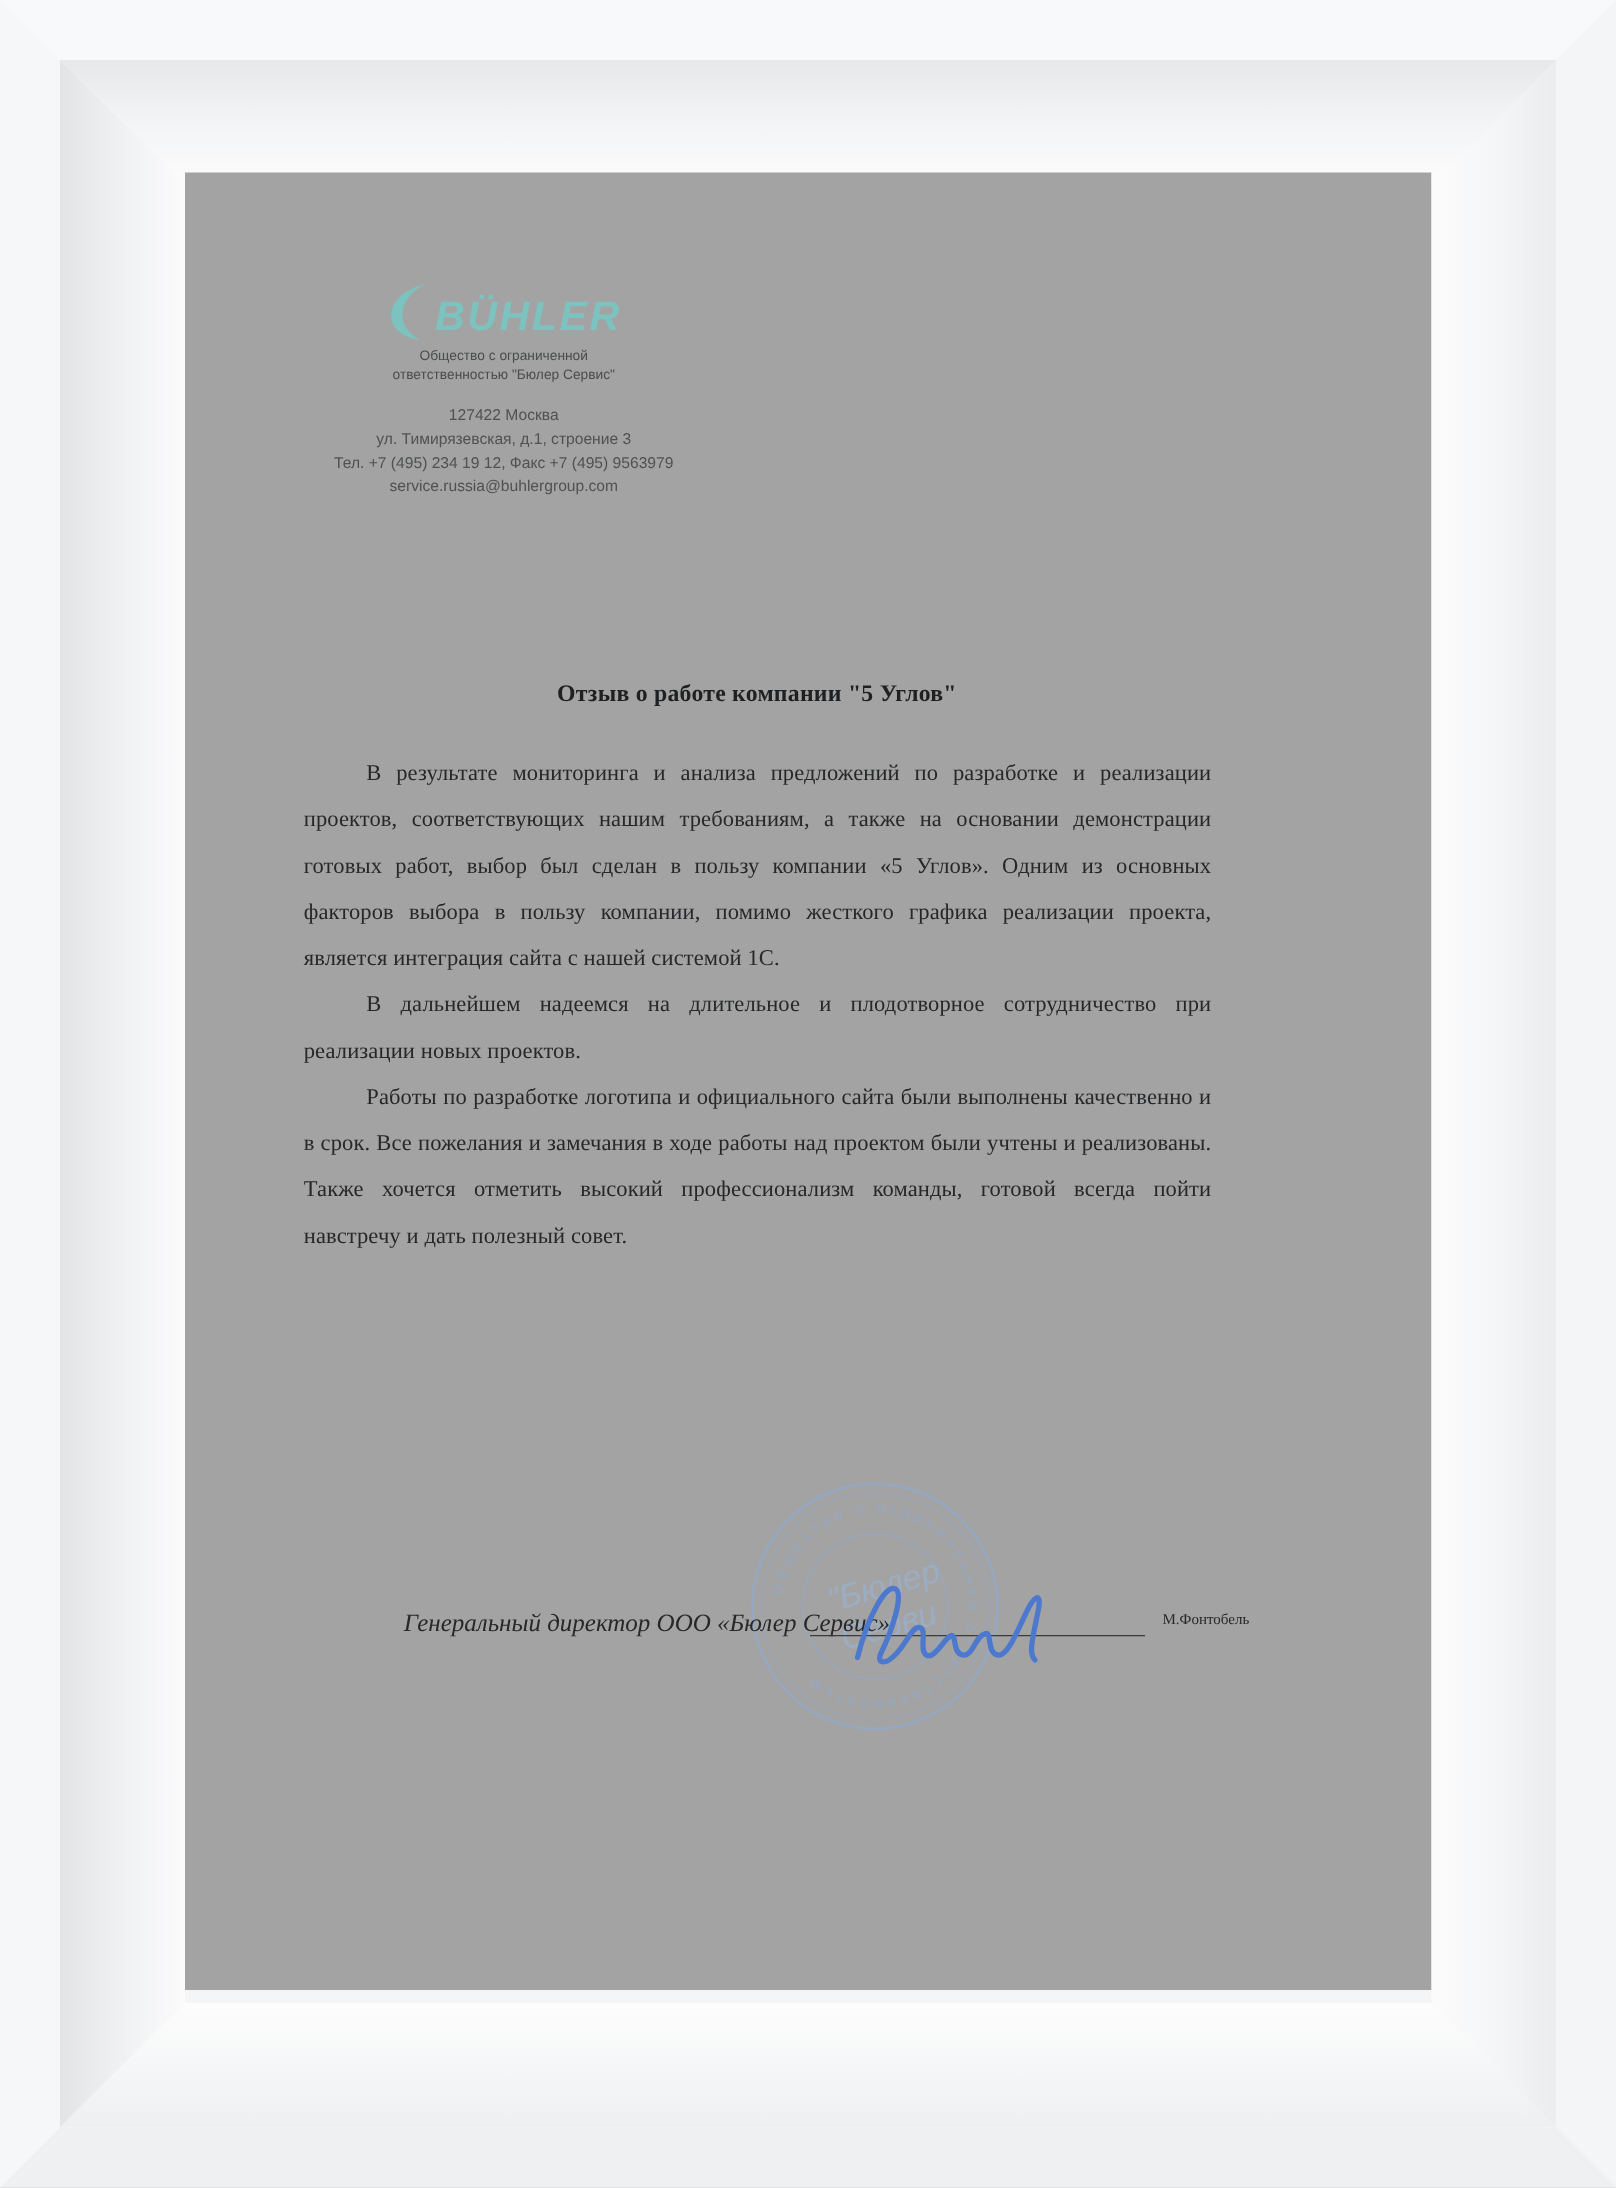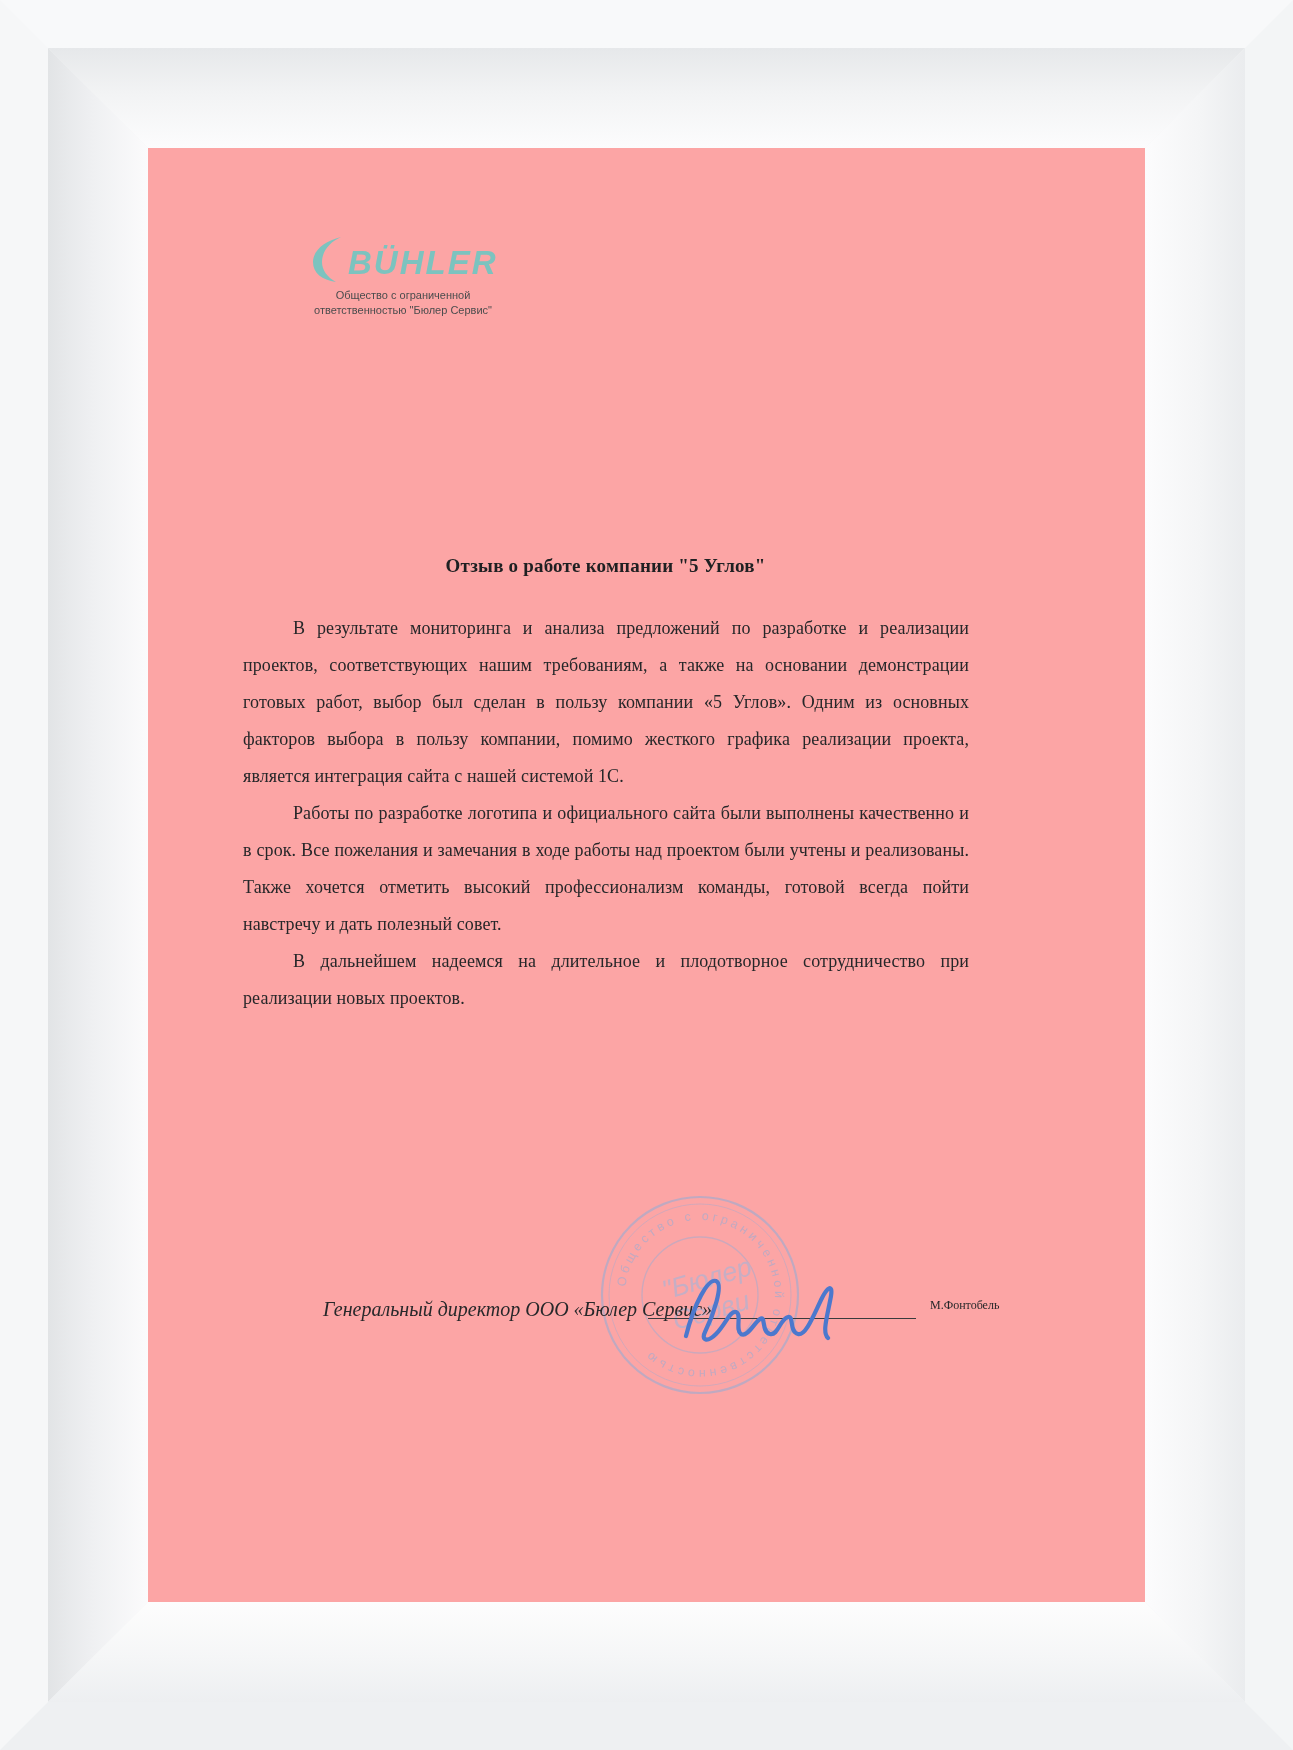--- a/index.html
+++ b/index.html
@@ -16,21 +16,21 @@
   .bevel-left{top:0;bottom:0;left:0;width:100px;
     background:linear-gradient(90deg,#e2e4e6 0%,#eff0f2 45%,#fbfbfc 100%);
     clip-path:polygon(0 0,100% 100px,100% calc(100% - 100px),0 100%);}
   .bevel-right{top:0;bottom:0;right:0;width:100px;
     background:linear-gradient(270deg,#eaecee 0%,#f4f5f6 45%,#fcfcfd 100%);
     clip-path:polygon(100% 0,100% 100%,0 calc(100% - 100px),0 100px);}
   .bevel-bottom{bottom:0;left:0;right:0;height:100px;
     background:linear-gradient(0deg,#edeff1 0%,#f5f6f7 45%,#fdfdfd 100%);
     clip-path:polygon(100px 0,calc(100% - 100px) 0,100% 100%,0 100%);}
   
-  .page{position:absolute;left:148px;top:148px;width:997px;height:1454px;background:#fca5a5;}
+  .page{position:absolute;left:148px;top:138px;width:997px;height:1454px;background:#a3a3a3;}
   
   .letterhead{position:absolute;left:85px;top:88px;width:340px;text-align:center;
               font-family:"Liberation Sans", sans-serif;color:#4d4f50;}
   .logo{display:block;margin:0 auto 4px auto;}
   .company-name{font-size:11px;line-height:1.38;color:#4a4c4d;}
   .address{margin-top:15px;font-size:12.5px;line-height:1.5;color:#4f5152;}
   .reg-codes{margin-top:13px;font-size:12.5px;line-height:1.5;color:#4f5152;}
   .reg-row1 span{white-space:nowrap;}
   .reg-gap{display:inline-block;width:18px;}
   
@@ -65,28 +65,34 @@
 
     <div class="letterhead">
       <svg class="logo" width="186" height="48" viewBox="0 0 186 48" aria-hidden="true">
         <path d="M31 1 C 14 5, 3 15, 3 26 C 3 37, 12 44, 26 46 C 17 41, 12 34, 12 26 C 12 15, 20 6, 31 1 Z" fill="#7cc3bf"></path>
         <text x="38" y="38" font-family="Liberation Sans, sans-serif" font-size="33" font-weight="bold" font-style="italic" letter-spacing="2" fill="#7cc3bf">BÜHLER</text>
       </svg>
       <div class="company-name">
         <div>Общество с ограниченной</div>
         <div>ответственностью "Бюлер Сервис"</div>
       </div>
+      <div class="address">
+        <div>127422 Москва</div>
+        <div>ул. Тимирязевская, д.1, строение 3</div>
+        <div>Тел. +7 (495) 234 19 12, Факс +7 (495) 9563979</div>
+        <div>service.russia@buhlergroup.com</div>
+      </div>
     </div>
 
     <div class="title">Отзыв о работе компании "5 Углов"</div>
 
     <div class="body-text">
       <p>В результате мониторинга и анализа предложений по разработке и реализации проектов, соответствующих нашим требованиям, а также на основании демонстрации готовых работ, выбор был сделан в пользу компании «5 Углов». Одним из основных факторов выбора в пользу компании, помимо жесткого графика реализации проекта, является интеграция сайта с нашей системой 1С.</p>
+      <p>В дальнейшем надеемся на длительное и плодотворное сотрудничество при реализации новых проектов.</p>
       <p>Работы по разработке логотипа и официального сайта были выполнены качественно и в срок. Все пожелания и замечания в ходе работы над проектом были учтены и реализованы. Также хочется отметить высокий профессионализм команды, готовой всегда пойти навстречу и дать полезный совет.</p>
-      <p>В дальнейшем надеемся на длительное и плодотворное сотрудничество при реализации новых проектов.</p>
     </div>
 
     <svg class="stamp" viewBox="0 0 210 210" aria-hidden="true">
       <circle cx="105" cy="105" r="98" fill="none" stroke="#8badda" stroke-width="2.2"></circle>
       <circle cx="105" cy="105" r="91" fill="none" stroke="#8badda" stroke-width="1" opacity=".7"></circle>
       <circle cx="105" cy="105" r="58" fill="none" stroke="#8badda" stroke-width="1.4" opacity=".8"></circle>
       <defs>
         <path id="stampArc" d="M 105 105 m -75 0 a 75 75 0 1 1 150 0 a 75 75 0 1 1 -150 0"></path>
       </defs>
       <text font-family="Liberation Sans, sans-serif" font-size="12.5" letter-spacing="3.5" fill="#8badda">

